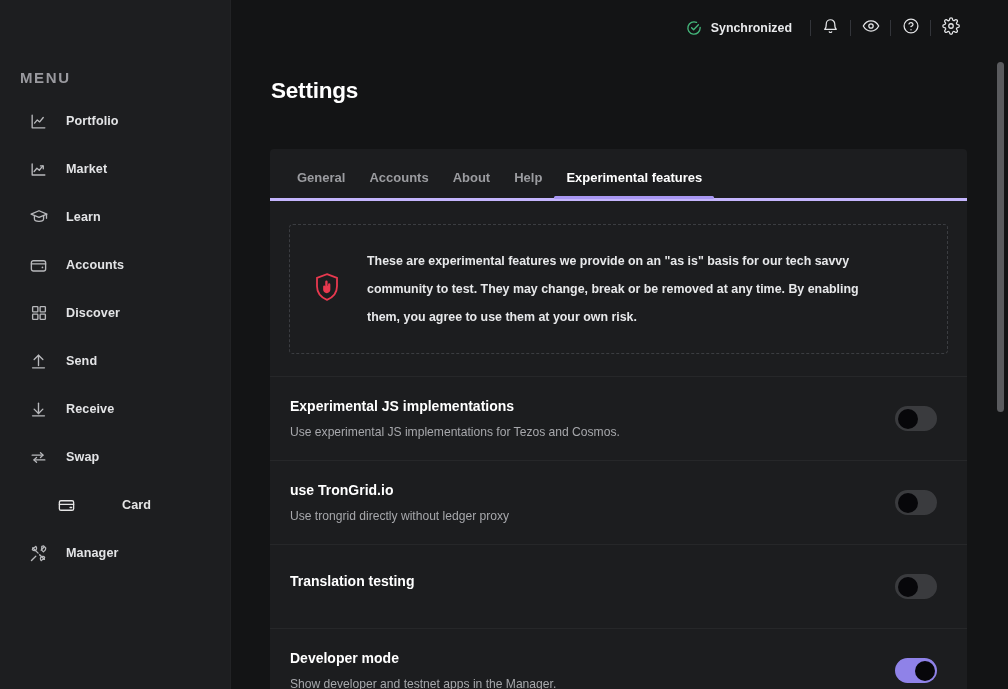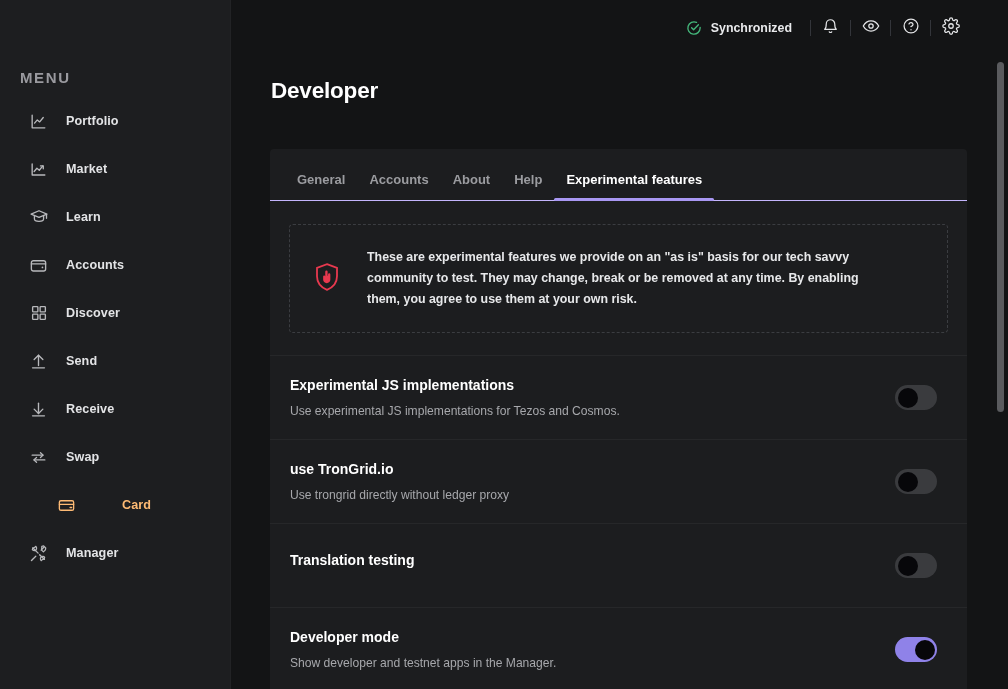--- a/index.html
+++ b/index.html
@@ -33,21 +33,21 @@
   .nav-item .ic {
     width: 21px; height: 21px; flex: 0 0 21px;
     display: flex; align-items: center; justify-content: center;
     margin-right: 17px; color: #b8b9bc;
   }
   .nav-item .lbl {
     font-size: 12.6px; font-weight: 700; color: #e3e4e6;
     letter-spacing: .1px; white-space: nowrap;
   }
   .nav-item.disabled .ic,
-  .nav-item.disabled .lbl { color: #fdba74; margin-left: 28px; }
+  .nav-item.disabled .lbl { color: #e5e5e5; margin-left: 28px; }
   .nav-item .ic svg { display: block; }
 
   
   .main {
     flex: 1 1 auto; height: 689px; background: #131415;
     position: relative; overflow: hidden;
   }
   .topbar {
     height: 56px; display: flex; align-items: center;
     justify-content: flex-end; padding-right: 38px; gap: 0;
@@ -70,21 +70,21 @@
   }
 
   .card {
     margin: 45px 41px 0 39px;
     background: #1c1d1f;
     border-radius: 4px 4px 0 0;
     min-height: 600px;
   }
   .tabs {
     display: flex; align-items: flex-end; height: 52px;
-    padding: 0 15px; border-bottom: 1px solid #c4b5fd;
+    padding: 0 15px; border-bottom: 3px solid #c4b5fd;
   }
   .tab {
     padding: 0 12px 14px 12px; font-size: 13px; font-weight: 700;
     color: #9b9ca0; cursor: pointer; position: relative; line-height: 1;
   }
   .tab.active { color: #ffffff; }
   .tab.active::after {
     content: ""; position: absolute; left: 0; right: 0; bottom: -1px;
     height: 3px; background: #a897f2; border-radius: 2px;
   }
@@ -92,21 +92,21 @@
   .banner {
     margin: 23px 19px 0 19px;
     border: 1px dashed #3b3d41;
     border-radius: 4px;
     display: flex; align-items: center;
     padding: 22px 26px 22px 21px;
     min-height: 106px;
   }
   .banner .shield { flex: 0 0 32px; margin-right: 24px; }
   .banner p {
-    font-size: 12.4px; font-weight: 700; line-height: 21px;
+    font-size: 12.4px; font-weight: 700; line-height: 28px;
     color: #e7e8ea; max-width: 520px;
   }
 
   .rows { margin-top: 22px; }
   .row {
     display: flex; align-items: center; justify-content: space-between;
     padding: 20px 22px 20px 20px; min-height: 84px;
     border-top: 1px solid #262729;
   }
   .row:first-child { border-top: 1px solid #262729; }
@@ -313,21 +313,21 @@
       <div class="tb-btn">
         <span>
           <svg width="18" height="18" viewBox="0 0 24 24" fill="none" stroke="currentColor" stroke-width="1.7" stroke-linecap="round" stroke-linejoin="round">
               <circle cx="12" cy="12" r="3"></circle>
               <path d="M19.4 15a1.6 1.6 0 00.3 1.8l.1.1a2 2 0 11-2.8 2.8l-.1-.1a1.6 1.6 0 00-1.8-.3 1.6 1.6 0 00-1 1.5v.2a2 2 0 11-4 0v-.1a1.6 1.6 0 00-1-1.5 1.6 1.6 0 00-1.8.3l-.1.1a2 2 0 11-2.8-2.8l.1-.1a1.6 1.6 0 00.3-1.8 1.6 1.6 0 00-1.5-1h-.2a2 2 0 010-4h.1a1.6 1.6 0 001.5-1 1.6 1.6 0 00-.3-1.8l-.1-.1a2 2 0 112.8-2.8l.1.1a1.6 1.6 0 001.8.3h.1a1.6 1.6 0 001-1.5v-.2a2 2 0 014 0v.1a1.6 1.6 0 001 1.5 1.6 1.6 0 001.8-.3l.1-.1a2 2 0 112.8 2.8l-.1.1a1.6 1.6 0 00-.3 1.8v.1a1.6 1.6 0 001.5 1h.2a2 2 0 010 4h-.1a1.6 1.6 0 00-1.5 1z"></path>
             </svg>
         </span>
       </div>
     </header>
 
-    <h1 class="page-title">Developer</h1>
+    <h1 class="page-title">Settings</h1>
 
     <div class="card">
 
       <div class="tabs">
         <div class="tab">General</div>
         <div class="tab">Accounts</div>
         <div class="tab">About</div>
         <div class="tab">Help</div>
         <div class="tab active">Experimental features</div>
       </div>

